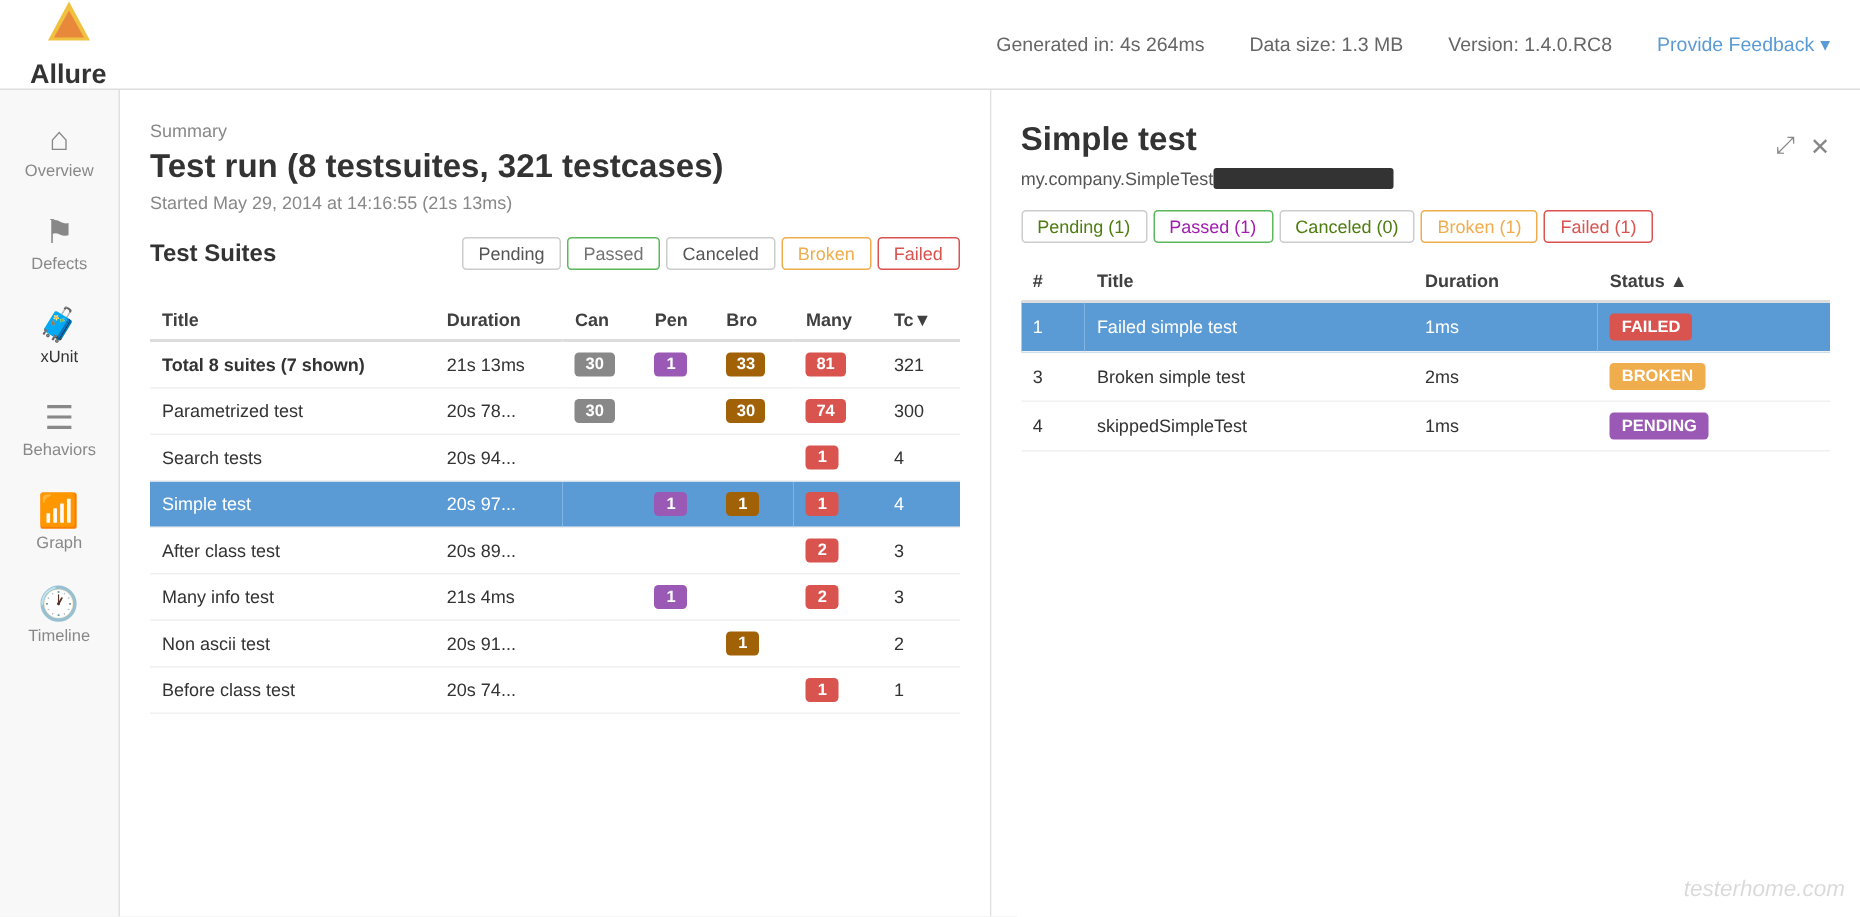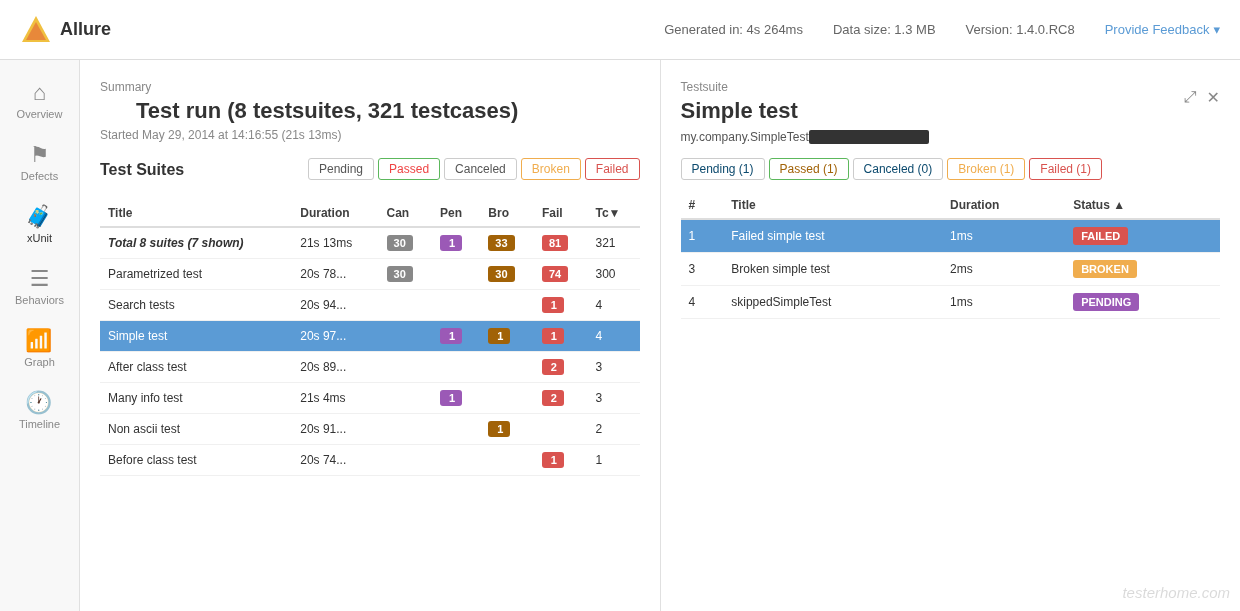--- a/index.html
+++ b/index.html
@@ -3,21 +3,21 @@
   <meta charset="utf-8">
   <style>
     * { box-sizing: border-box; margin: 0; padding: 0; }
     body { font-family: Arial, sans-serif; font-size: 13px; background: #f5f5f5; color: #333; }
 
     
     .header {
       display: flex; align-items: center; background: #fff;
       border-bottom: 1px solid #ddd; padding: 0 20px; height: 60px;
     }
-    .logo { display: flex; align-items: center; gap: 8px; font-size: 18px; font-weight: bold; color: #333; }
+    .logo { display: flex; align-items: center; gap: 8px; font-size: 18px; font-weight: bold; color: #333; flex-direction: column; }
     .logo-icon { width: 32px; height: 32px; }
     .header-meta { margin-left: auto; display: flex; gap: 30px; align-items: flex-end; color: #666; font-size: 13px; }
     .provide-feedback { color: #5b9bd5; font-size: 13px; cursor: pointer; display: flex; align-items: center; gap: 4px; }
 
     
     .main-layout { display: flex; height: calc(100vh - 60px); }
 
     
     .sidebar {
       width: 80px; background: #f8f8f8; border-right: 1px solid #e0e0e0;
@@ -33,48 +33,48 @@
 
     
     .content { display: flex; flex: 1; overflow: hidden; }
 
     
     .panel { background: #fff; flex: 1; padding: 20px; overflow-y: auto; border-right: 1px solid #e0e0e0; }
     .panel-right { background: #fff; flex: 1; padding: 20px; overflow-y: auto; }
 
     
     .summary-label { color: #888; font-size: 12px; margin-bottom: 4px; }
-    .summary-title { font-size: 22px; font-weight: bold; margin-bottom: 4px; margin-left: 36px; }
+    .summary-title { font-size: 22px; font-weight: bold; margin-bottom: 4px; }
     .summary-subtitle { color: #888; font-size: 12px; margin-bottom: 16px; }
 
     .section-title { font-size: 16px; font-weight: bold; margin-bottom: 10px; }
 
     
     .filter-bar { display: flex; gap: 4px; align-items: center; margin-bottom: 12px; flex-wrap: wrap; }
     .filter-btn {
       padding: 3px 10px; border: 1px solid #ccc; background: #fff;
       cursor: pointer; border-radius: 3px; font-size: 12px; color: #555;
     }
-    .filter-btn.green { color: #ef4444; border-color: #5cb85c; }
+    .filter-btn.green { color: #737373; border-color: #5cb85c; }
     .filter-btn.orange { color: #f0ad4e; border-color: #f0ad4e; }
     .filter-btn.red { color: #d9534f; border-color: #d9534f; }
 
     
     table { width: 100%; border-collapse: collapse; font-size: 12px; }
     thead th { text-align: left; padding: 6px 8px; border-bottom: 2px solid #ddd; font-weight: bold; color: #404040; white-space: nowrap; }
     tbody tr { border-bottom: 1px solid #f0f0f0; }
     tbody tr.selected { background: #5b9bd5; color: #fff; }
     tbody tr.selected td { color: #fff; }
     tbody td { padding: 7px 8px; vertical-align: middle; }
-    td.bold { font-weight: bold; font-style: italic; }
+    td.bold { font-weight: bold; }
 
     
     .badge {
       display: inline-block; padding: 2px 7px; border-radius: 3px;
-      font-size: 11px; font-weight: bold; color: #fff; min-width: 22px; text-align: right;
+      font-size: 11px; font-weight: bold; color: #fff; min-width: 22px; text-align: center;
     }
     .badge-gray { background: #888; }
     .badge-purple { background: #9b59b6; }
     .badge-orange { background: #a16207; }
     .badge-red { background: #d9534f; }
 
     
     .status-tag {
       display: inline-block; padding: 3px 8px; border-radius: 3px;
       font-size: 11px; font-weight: bold; color: #fff;
@@ -85,23 +85,23 @@
 
     
     .ts-label { color: #888; font-size: 12px; margin-bottom: 4px; }
     .ts-title { font-size: 22px; font-weight: bold; margin-bottom: 6px; }
     .ts-meta { display: flex; align-items: center; gap: 0; margin-bottom: 14px; }
     .ts-package { color: #555; font-size: 12px; }
     .ts-bar { width: 120px; height: 14px; background: #333; border-radius: 2px; }
     .tc-filter-bar { display: flex; gap: 4px; margin-bottom: 12px; flex-wrap: wrap; }
     .tc-filter-btn {
       padding: 3px 10px; border: 1px solid #ccc; background: #fff;
-      cursor: pointer; border-radius: 3px; font-size: 12px; color: #0c4a6e;
-    }
-    .tc-filter-btn.green { color: #a16207; border-color: #5cb85c; }
+      cursor: pointer; border-radius: 3px; font-size: 12px; color: #4d7c0f;
+    }
+    .tc-filter-btn.green { color: #a21caf; border-color: #5cb85c; }
     .tc-filter-btn.orange { color: #f0ad4e; border-color: #f0ad4e; }
     .tc-filter-btn.red { color: #d9534f; border-color: #d9534f; }
 
     .expand-icon { color: #888; font-size: 16px; cursor: pointer; margin-left: auto; }
     .close-icon { color: #888; font-size: 16px; cursor: pointer; }
 
     .watermark {
       position: fixed; bottom: 10px; right: 10px;
       font-size: 15px; color: rgba(0,0,0,0.15); font-style: italic; pointer-events: none;
     }
@@ -176,21 +176,21 @@
       </div>
 
       <table>
         <thead>
           <tr>
             <th>Title</th>
             <th>Duration</th>
             <th>Can</th>
             <th>Pen</th>
             <th>Bro</th>
-            <th>Fail</th>
+            <th>Many</th>
             <th>Tc▼</th>
           </tr>
         </thead>
         <tbody id="suites-tbody">
         <tr>
               <td class="bold">Total 8 suites (7 shown)</td>
               <td>21s 13ms</td>
               <td><span class="badge badge-gray">30</span></td>
               <td><span class="badge badge-purple">1</span></td>
               <td><span class="badge badge-orange">33</span></td>
@@ -260,21 +260,20 @@
               <td><span class="badge badge-red">1</span></td>
               <td>1</td>
             </tr>
           </tbody>
       </table>
     </div>
 
     <div class="panel-right">
       <div style="display:flex; align-items:flex-start; justify-content:space-between;">
         <div>
-          <div class="ts-label">Testsuite</div>
           <div class="ts-title">Simple test</div>
           <div class="ts-meta">
             <span class="ts-package">my.company.SimpleTest</span>
             <div class="ts-bar"></div>
           </div>
         </div>
         <div style="display:flex; gap:10px; margin-top:8px;">
           <span class="expand-icon">⤢</span>
           <span class="close-icon">✕</span>
         </div>

